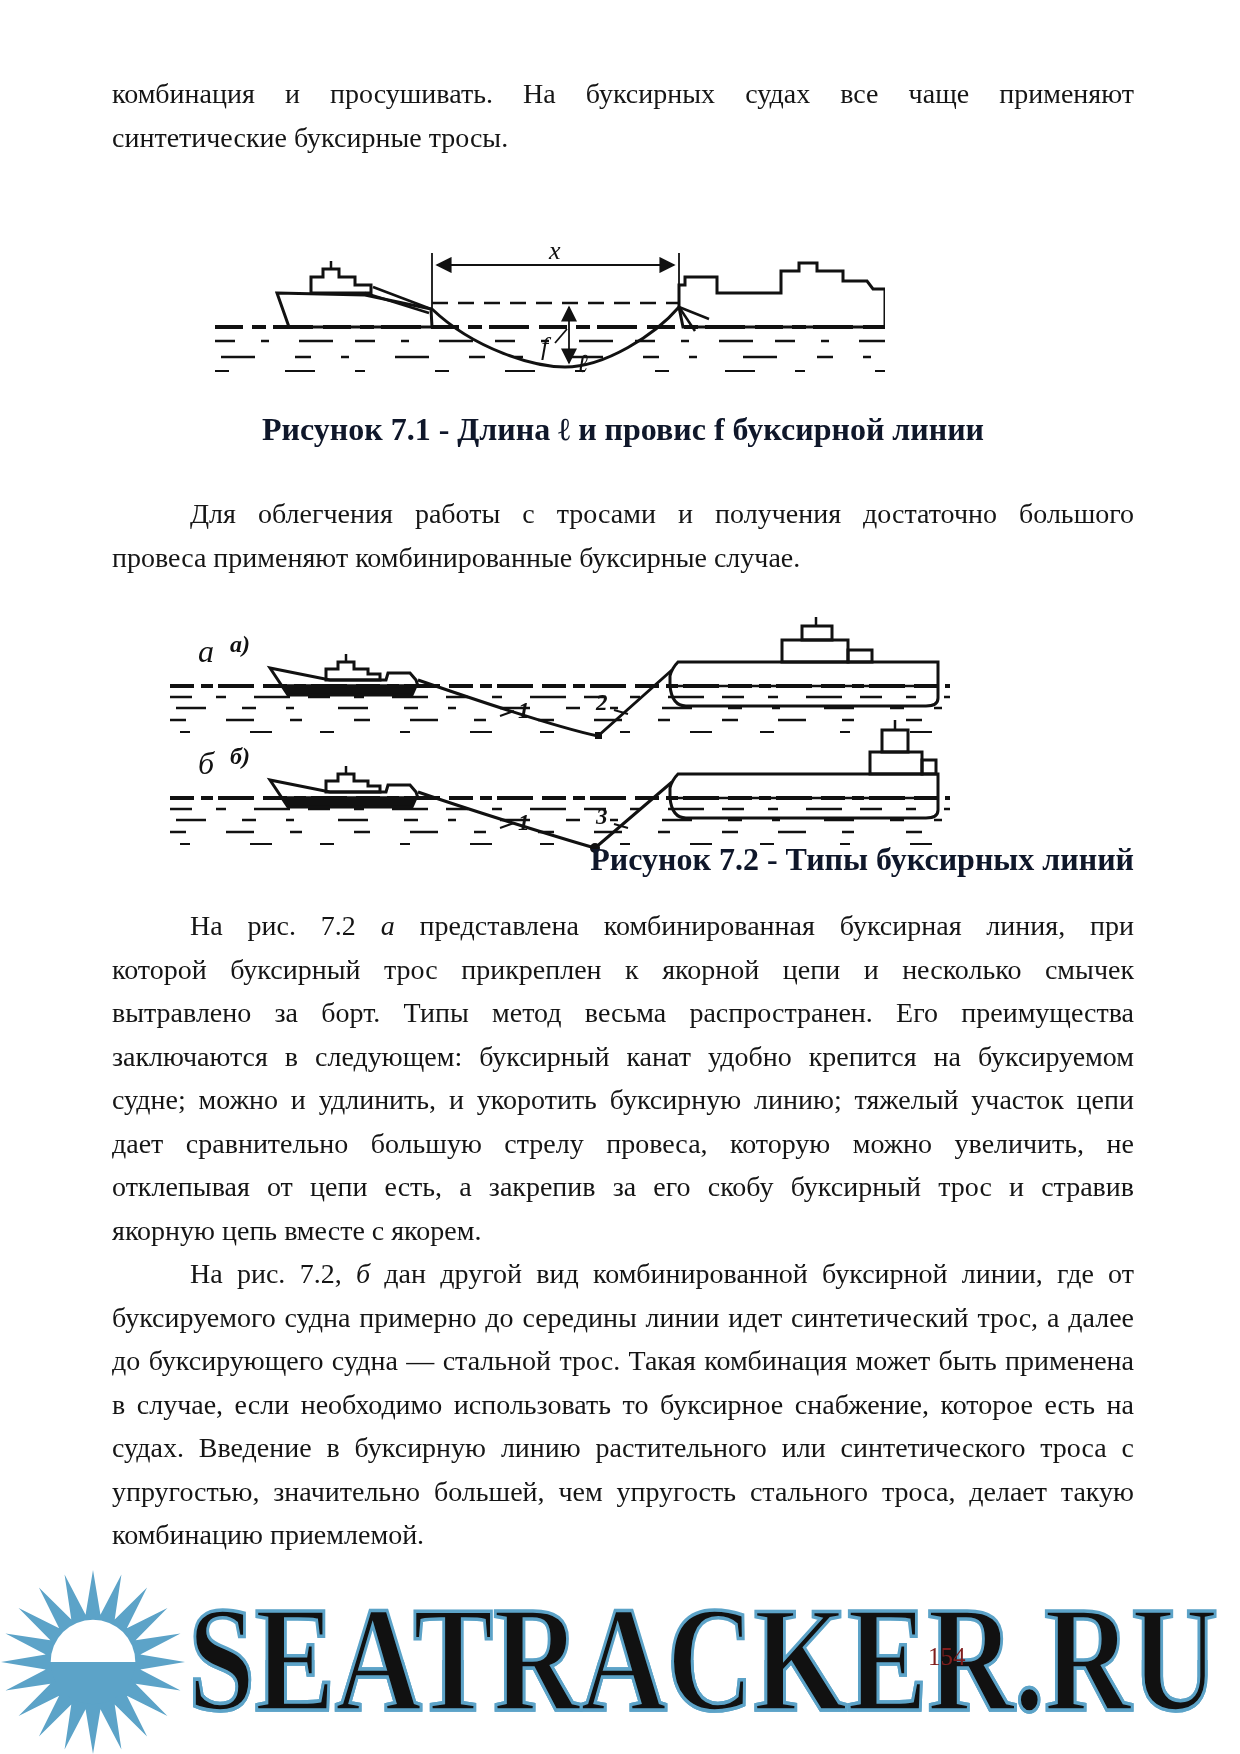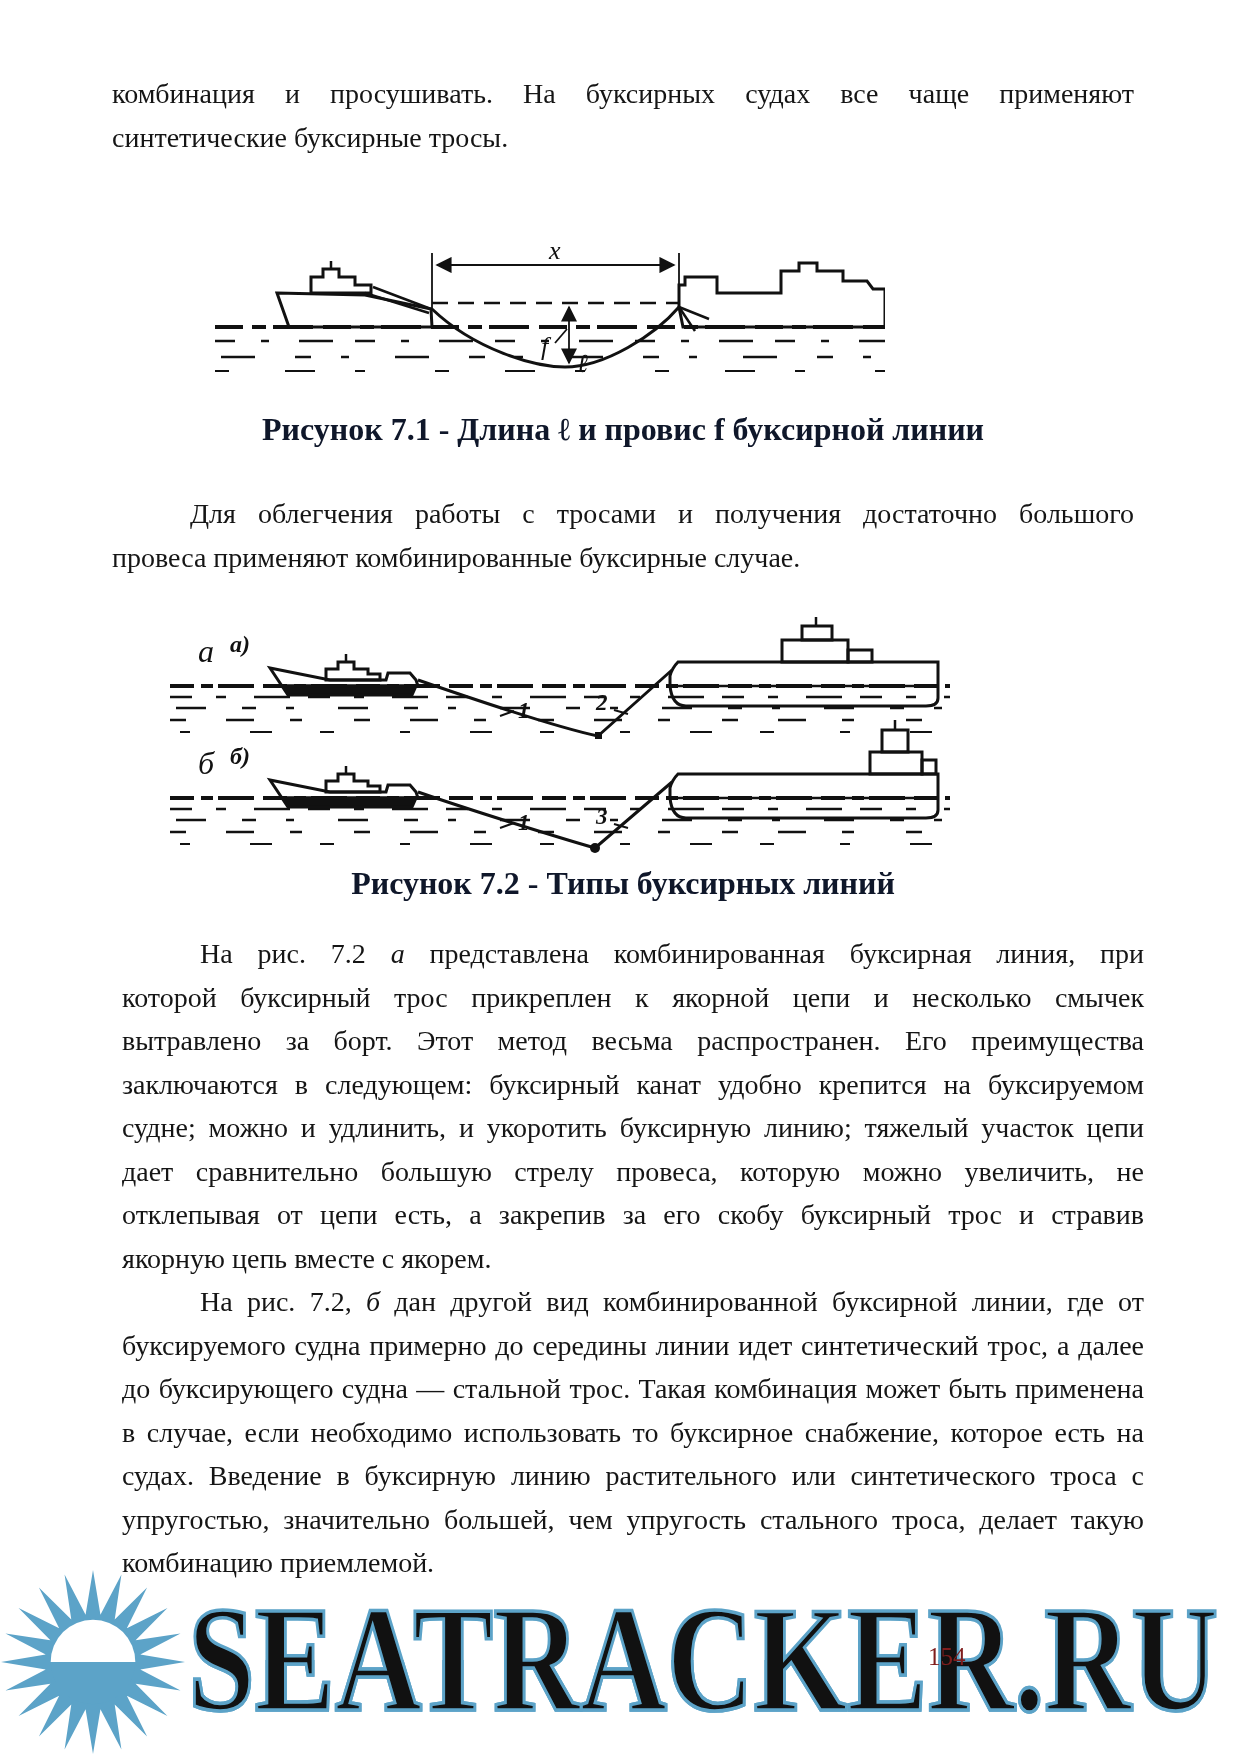--- a/index.html
+++ b/index.html
@@ -165,26 +165,26 @@
         </g>
         <path class="figline" stroke-width="3" d="M 248 182 C 300 200 390 228 425 238 L 502 172"></path>
         <circle cx="425" cy="238" r="5" fill="#111"></circle>
         <line class="figline" stroke-width="2" x1="330" y1="218" x2="344" y2="213"></line>
         <text x="348" y="220" font-size="23" font-weight="bold" font-style="italic">1</text>
         <line class="figline" stroke-width="2" x1="444" y1="214" x2="458" y2="218"></line>
         <text x="426" y="214" font-size="23" font-weight="bold" font-style="italic">3</text>
       </g>
     </svg>
 
-    <div class="caption" style="top:868px;">Рисунок 7.2  -  Типы буксирных линий</div>
-
-    <div class="para" style="top:932px;margin-left:10px;">
+    <div class="caption" style="top:844px;text-align:right;">Рисунок 7.2  -  Типы буксирных линий</div>
+
+    <div class="para" style="top:904px;">
       <span class="tl j ind"><span>На рис. 7.2</span> <i>а</i> <span>представлена комбинированная буксирная линия, при</span></span>
       <span class="tl j">которой буксирный трос прикреплен к якорной цепи и несколько смычек</span>
-      <span class="tl j">вытравлено за борт. Этот метод весьма распространен. Его преимущества</span>
+      <span class="tl j">вытравлено за борт. Типы метод весьма распространен. Его преимущества</span>
       <span class="tl j">заключаются в следующем: буксирный канат удобно крепится на буксируемом</span>
       <span class="tl j">судне; можно и удлинить, и укоротить буксирную линию; тяжелый участок цепи</span>
       <span class="tl j">дает сравнительно большую стрелу провеса, которую можно увеличить, не</span>
       <span class="tl j">отклепывая от цепи есть, а закрепив за его скобу буксирный трос и стравив</span>
       <span class="tl l">якорную цепь вместе с якорем.</span>
 
       <span class="tl j ind"><span>На рис. 7.2,</span> <i>б</i> <span>дан другой вид комбинированной буксирной линии, где от</span></span>
       <span class="tl j">буксируемого судна примерно до середины линии идет синтетический трос, а далее</span>
       <span class="tl j">до буксирующего судна — стальной трос. Такая комбинация может быть применена</span>
       <span class="tl j">в случае, если необходимо использовать то буксирное снабжение, которое есть на</span>

